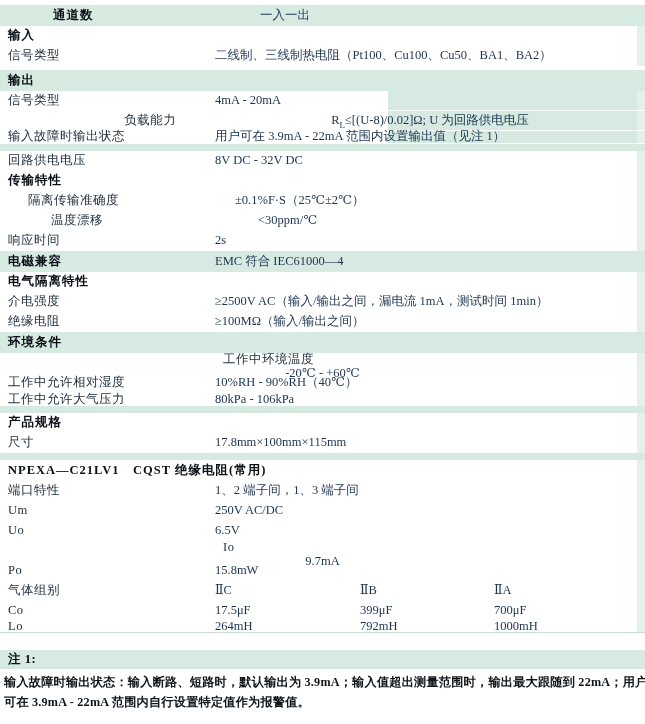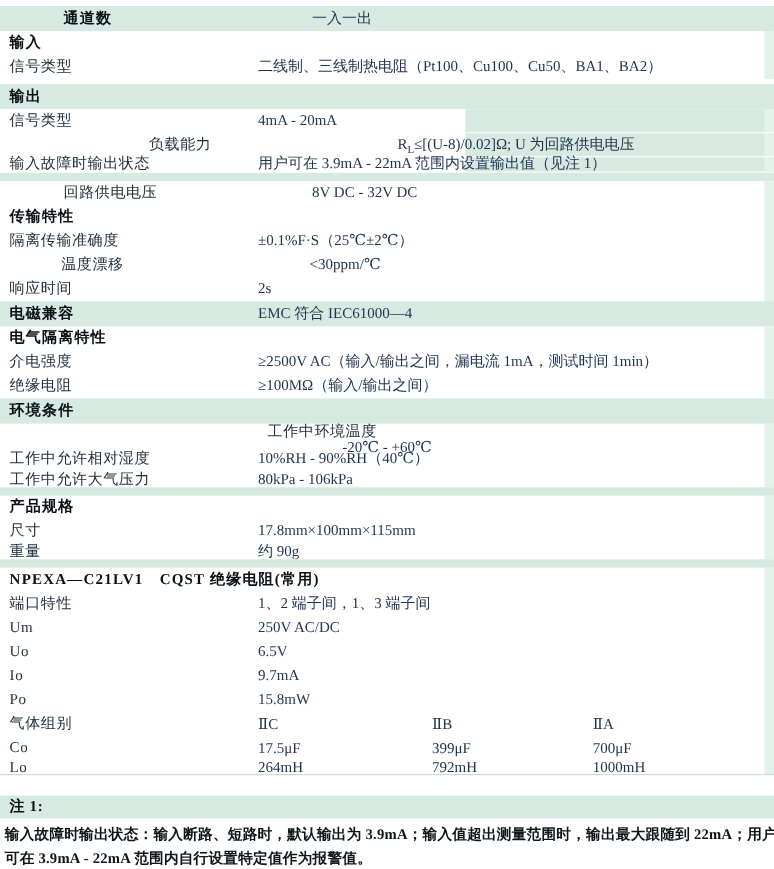--- a/index.html
+++ b/index.html
@@ -86,28 +86,28 @@
       </div>
       <div class="trow k-row gr" style="height: 20px; justify-content: center;">
         <span class="lbl">负载能力</span>
         <span class="val"><span>R</span><sub>L</sub><span>≤[(U-8)/0.02]Ω;  U 为回路供电电压</span></span>
       </div>
       <div class="trow k-row gr" style="height: 13px;">
         <span class="lbl">输入故障时输出状态</span>
         <span class="val">用户可在 3.9mA - 22mA 范围内设置输出值（见注 1）</span>
       </div>
       <div class="trow k-band" style="height: 7px;"></div>
-      <div class="trow k-row" style="height: 20px; margin-left: 45px;">
+      <div class="trow k-row" style="height: 20px;">
         <span class="lbl">回路供电电压</span>
         <span class="val">8V DC - 32V DC</span>
       </div>
       <div class="trow k-subheader" style="height: 20px;">
         <span class="lbl">传输特性</span>
       </div>
-      <div class="trow k-row" style="height: 20px;">
+      <div class="trow k-row" style="height: 20px; padding-left: 20px;">
         <span class="lbl">隔离传输准确度</span>
         <span class="val">±0.1%F·S（25℃±2℃）</span>
       </div>
       <div class="trow k-row" style="height: 20px; padding-left: 43px;">
         <span class="lbl">温度漂移</span>
         <span class="val">&lt;30ppm/℃</span>
       </div>
       <div class="trow k-row" style="height: 20px;">
         <span class="lbl">响应时间</span>
         <span class="val">2s</span>
@@ -143,41 +143,37 @@
         <span class="val">80kPa - 106kPa</span>
       </div>
       <div class="trow k-band" style="height: 7px;"></div>
       <div class="trow k-subheader" style="height: 20px;">
         <span class="lbl">产品规格</span>
       </div>
       <div class="trow k-row" style="height: 20px;">
         <span class="lbl">尺寸</span>
         <span class="val">17.8mm×100mm×115mm</span>
       </div>
-      <div class="trow k-row" style="height: 13px;">
-        <span class="lbl">重量</span>
-        <span class="val">约 90g</span>
-      </div>
       <div class="trow k-band" style="height: 7px;"></div>
       <div class="trow k-subheader" style="height: 21px;">
         <span class="lbl">NPEXA—C21LV1　CQST 绝缘电阻(常用)</span>
       </div>
       <div class="trow k-row" style="height: 20px;">
         <span class="lbl">端口特性</span>
         <span class="val">1、2 端子间，1、3 端子间</span>
       </div>
       <div class="trow k-row" style="height: 20px;">
         <span class="lbl">Um</span>
         <span class="val">250V AC/DC</span>
       </div>
       <div class="trow k-row" style="height: 20px;">
         <span class="lbl">Uo</span>
         <span class="val">6.5V</span>
       </div>
-      <div class="trow k-row" style="height: 20px;">
+      <div class="trow k-row" style="height: 20px; flex-direction: column;">
         <span class="lbl">Io</span>
         <span class="val">9.7mA</span>
       </div>
       <div class="trow k-row" style="height: 20px;">
         <span class="lbl">Po</span>
         <span class="val">15.8mW</span>
       </div>
       <div class="trow k-row3" style="height: 20px;">
         <span class="lbl">气体组别</span>
         <span class="v3 c0">ⅡC</span>

